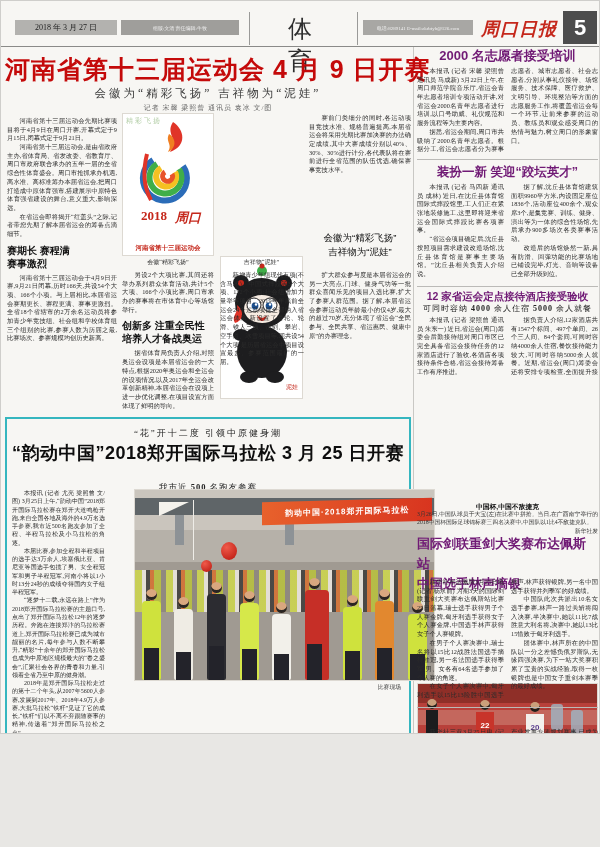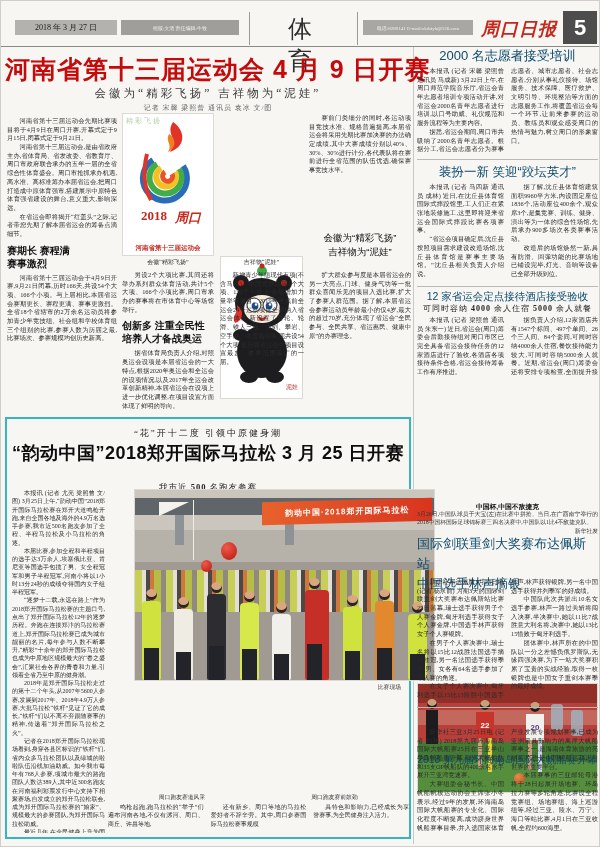--- a/index.html
+++ b/index.html
@@ -1,37 +1,37 @@
 <!DOCTYPE html>
 <html><head>
 <meta charset="utf-8">
 <style>
   html,body{margin:0;padding:0;background:#e8e7e4;}
-  .page{position:relative;width:600px;height:847px;background:#f7f6f3;overflow:hidden;
+  .page{position:relative;width:600px;height:734px;background:#f7f6f3;overflow:hidden;
         font-family:"Liberation Serif","DejaVu Serif",serif;color:#2b2b2b;border:1px solid #cfcecb;box-sizing:border-box;}
   .abs{position:absolute;}
   .bar{background:#b3b2af;display:flex;align-items:center;justify-content:center;}
   .hline{background:#8a8a88;height:1px;}
   .vline{background:#9a9a98;width:1px;}
   .section-title{font-size:24px;letter-spacing:18px;color:#2e2e2e;font-family:"Liberation Serif",serif;}
   .paper-name{font-family:"Liberation Serif",serif;font-weight:bold;font-style:italic;color:#c5281c;font-size:18px;letter-spacing:1px;}
   .pagenum{background:#4d4d4d;color:#fff;font-family:"Liberation Sans",sans-serif;font-weight:bold;font-size:22px;display:flex;align-items:center;justify-content:center;}
   .lead-headline{font-family:"Liberation Sans","DejaVu Sans",sans-serif;font-weight:900;color:#c40a0a;font-size:25px;letter-spacing:1px;text-align:center;white-space:nowrap;}
   .lead-sub{font-size:11.5px;letter-spacing:3px;color:#3a3a3a;text-align:center;}
   .byline{font-size:7px;color:#666;text-align:center;letter-spacing:1px;}
   .body-txt p{margin:0;text-indent:2em;text-align:justify;line-height:1.38;}
   .f6{font-size:6.3px;}
   .f6s{font-size:6px;}
   .colbox{overflow:hidden;}
   .inner-sub{font-family:"Liberation Sans",sans-serif;font-weight:bold;font-size:10px;color:#111;margin:5px 0 4px 0;line-height:1.3;}
   .center{text-align:left;}
   .img-frame{background:#fff;border:1px solid #ddd9d2;box-sizing:border-box;}
   .img-cap{font-size:6px;color:#333;text-align:center;}
   .bold-label{font-family:"Liberation Sans",sans-serif;font-weight:normal;font-size:9.5px;color:#111;text-align:center;line-height:1.5;}
-  .rtitle{font-family:"Liberation Sans",sans-serif;font-weight:normal;color:#0c4a6e;text-align:center;}
+  .rtitle{font-family:"Liberation Sans",sans-serif;font-weight:bold;color:#701a75;text-align:center;}
   .two-col{column-count:2;column-gap:7px;overflow:hidden;}
   .three-col{column-count:3;column-gap:7px;overflow:hidden;}
   .rsub{font-size:8px;text-align:center;color:#222;letter-spacing:1px;}
   .rsub b{font-family:"Liberation Serif",serif;}
   .credit{display:block;text-align:right;text-indent:0;}
   .marathon-box{border:2px solid #35b6bf;background:#f7f6f3;box-sizing:border-box;}
   .kicker{font-size:9px;letter-spacing:2px;text-align:center;color:#222;}
   .mar-headline{font-family:"Liberation Sans",sans-serif;font-weight:900;font-size:18px;color:#0d0d0d;text-align:center;white-space:nowrap;letter-spacing:0.5px;}
   .mar-sub{font-size:8.5px;text-align:center;color:#222;letter-spacing:1px;margin-top:11px;}
   

